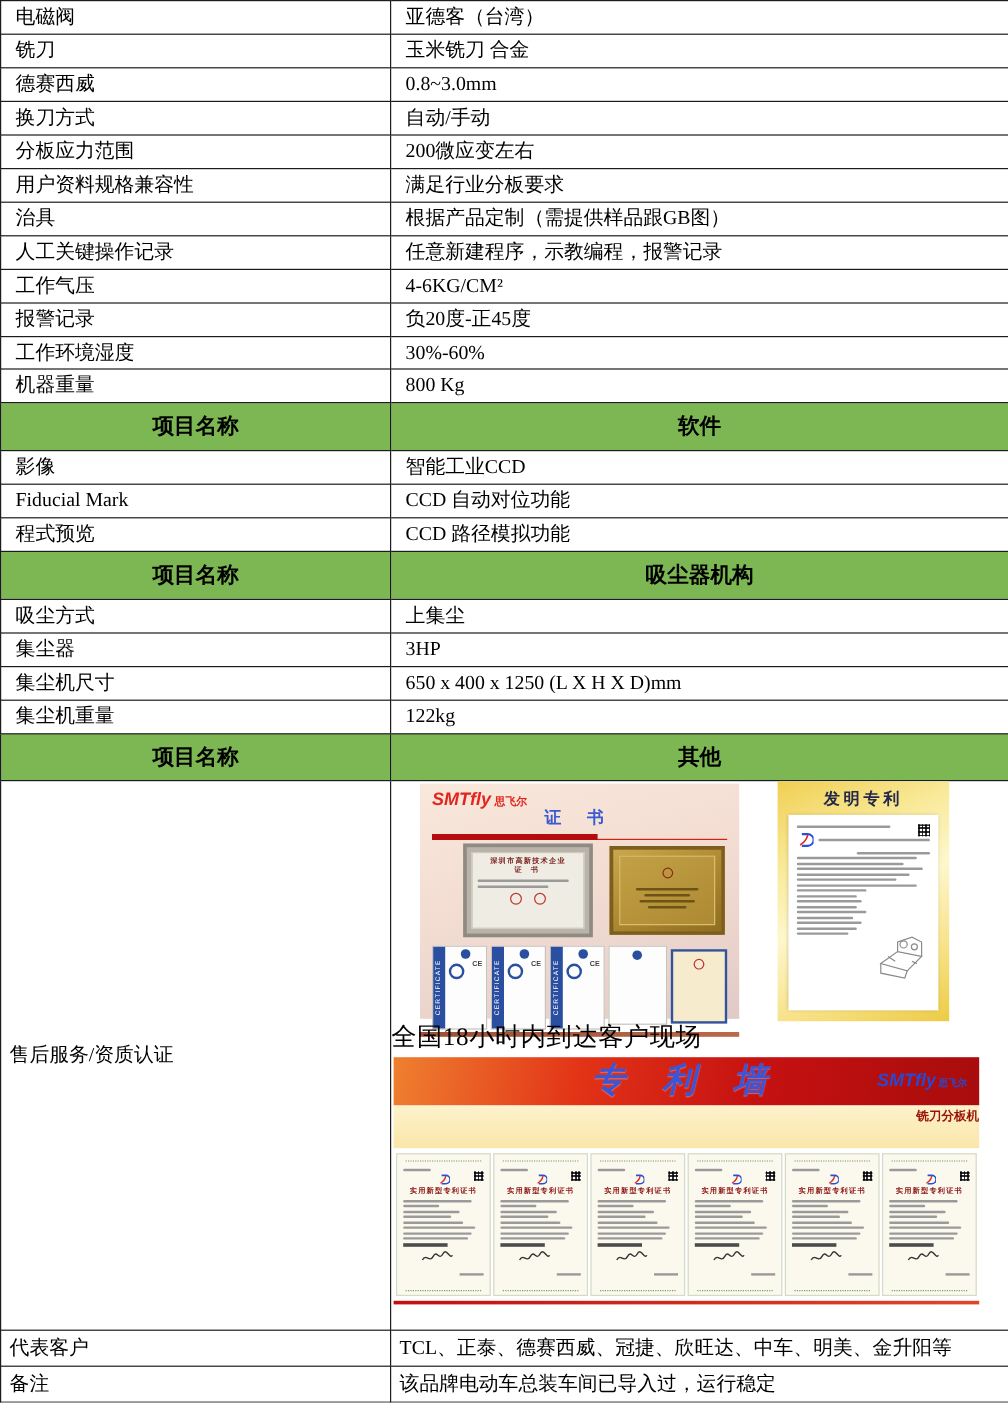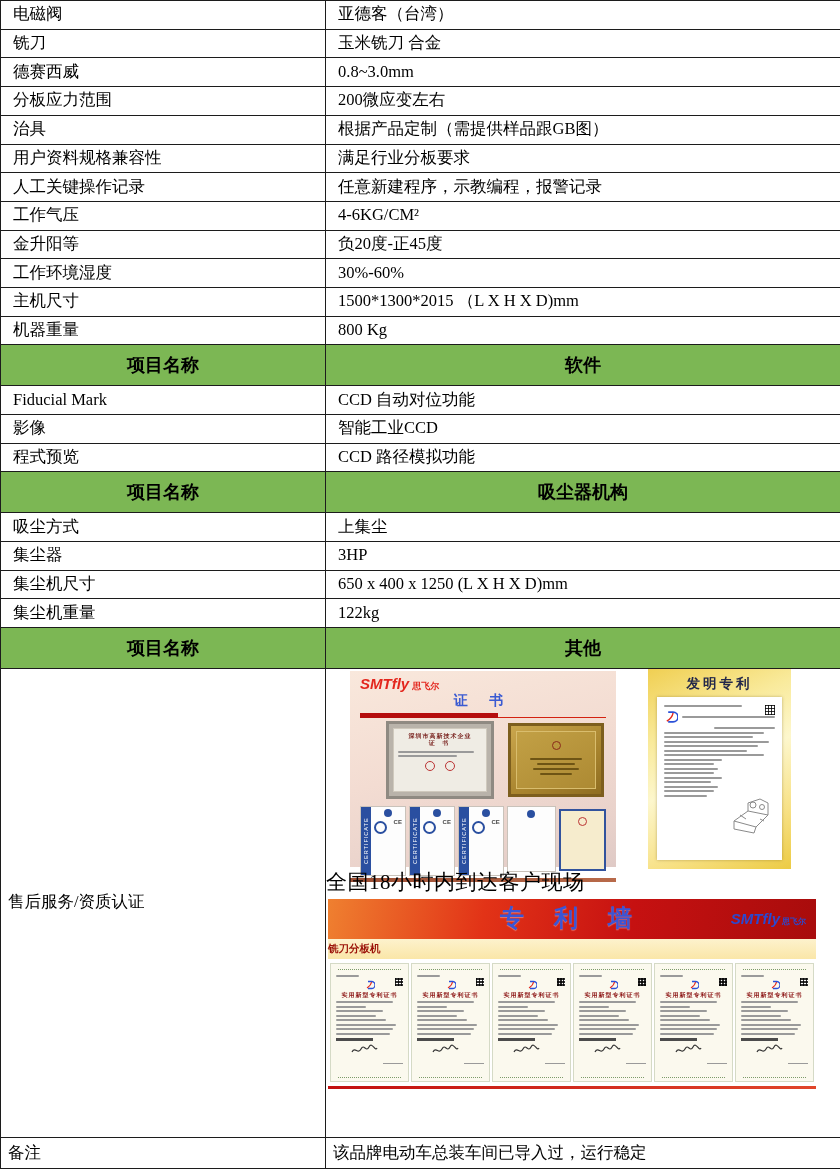--- a/index.html
+++ b/index.html
@@ -79,26 +79,26 @@
                  repeating-linear-gradient(90deg,#333 0 1.5px,rgba(255,255,255,.6) 1.5px 3px);
       background-blend-mode:multiply;}
   .pd-qr{position:absolute;right:7px;top:8px;}
   .pd-draw{position:absolute;right:6px;top:92px;width:50px;height:46px;}
   .pd-lines{width:72px;}
 
   
   .pwall{position:absolute;left:2px;top:230px;width:488px;height:190px;box-sizing:border-box;}
   .pw-banner{height:40px;background:linear-gradient(100deg,#ef8030 0%,#e23317 32%,#c61111 62%,#a80c0c 100%);
              position:relative;display:flex;align-items:center;justify-content:center;}
-  .pw-title{color:#3a55d6;font-weight:bold;font-size:24px;letter-spacing:12px;
-            text-shadow:0 1px 1px rgba(255,255,255,.35);}
+  .pw-title{color:#3a55d6;font-weight:bold;font-size:28px;letter-spacing:12px;
+            text-shadow:0 1px 1px rgba(255,255,255,.35);font-style:italic;}
   .pw-brand{position:absolute;right:10px;top:10px;color:#2b49cf;font-family:"Liberation Sans",sans-serif;}
   .pw-brand .nm{font-weight:bold;font-style:italic;font-size:15px;}
   .pw-brand-cn{font-size:8px;font-weight:bold;margin-left:2px;}
-  .pw-strip{height:20px;background:linear-gradient(180deg,#fdf2cd,#fae6a8);text-align:left;
+  .pw-strip{height:36px;background:linear-gradient(180deg,#fdf2cd,#fae6a8);text-align:right;
             color:#9b1208;font-weight:bold;font-size:10.5px;line-height:20px;}
   .pw-certs{height:127px;background:#fff;display:flex;gap:2px;padding:4px 2px;box-sizing:border-box;}
   .pcert{flex:1;background:#fbf9ee;border:1px solid #d5dac6;box-sizing:border-box;
          padding:5px 5px 2px 5px;position:relative;}
   .pc-deco{height:3px;border-top:1px dotted #7d9b6a;margin:0 2px 2px 2px;}
   .pc-logo-row{display:flex;justify-content:center;align-items:center;gap:3px;margin:1px 0;position:relative;}
   .pc-qr{position:absolute;right:0;top:-2px;width:8px;height:8px;}
   .pc-title{color:#8a1010;font-weight:bold;font-size:6px;text-align:center;margin:2px 0;letter-spacing:1px;}
   .pc-bar{height:3px;background:#4c4c4c;width:55%;margin-top:3px;}
   .pc-sig{margin:1px 0 0 14px;}
@@ -126,67 +126,67 @@
         </tr>
   <tr class="r">
           <td>铣刀</td>
           <td>玉米铣刀 合金</td>
         </tr>
   <tr class="r">
           <td>德赛西威</td>
           <td>0.8~3.0mm</td>
         </tr>
   <tr class="r">
+          <td>换刀方式</td>
+          <td>自动/手动</td>
+        </tr>
+  <tr class="r">
           <td>分板应力范围</td>
           <td>200微应变左右</td>
         </tr>
   <tr class="r">
+          <td>用户资料规格兼容性</td>
+          <td>满足行业分板要求</td>
+        </tr>
+  <tr class="r">
           <td>治具</td>
           <td>根据产品定制（需提供样品跟GB图）</td>
         </tr>
   <tr class="r">
-          <td>用户资料规格兼容性</td>
-          <td>满足行业分板要求</td>
-        </tr>
-  <tr class="r">
           <td>人工关键操作记录</td>
           <td>任意新建程序，示教编程，报警记录</td>
         </tr>
   <tr class="r">
           <td>工作气压</td>
           <td>4-6KG/CM²</td>
         </tr>
   <tr class="r">
-          <td>金升阳等</td>
+          <td>报警记录</td>
           <td>负20度-正45度</td>
         </tr>
   <tr class="r">
           <td>工作环境湿度</td>
           <td>30%-60%</td>
-        </tr>
-  <tr class="r">
-          <td>主机尺寸</td>
-          <td>1500*1300*2015 （L X H X D)mm</td>
         </tr>
   <tr class="r">
           <td>机器重量</td>
           <td>800 Kg</td>
         </tr>
 
   <tr class="hdr">
           <td>项目名称</td>
           <td>软件</td>
         </tr>
   <tr class="r">
+          <td>影像</td>
+          <td>智能工业CCD</td>
+        </tr>
+  <tr class="r">
           <td>Fiducial Mark</td>
           <td>CCD 自动对位功能</td>
-        </tr>
-  <tr class="r">
-          <td>影像</td>
-          <td>智能工业CCD</td>
         </tr>
   <tr class="r">
           <td>程式预览</td>
           <td>CCD 路径模拟功能</td>
         </tr>
 
   <tr class="hdr">
           <td>项目名称</td>
           <td>吸尘器机构</td>
         </tr>
@@ -531,18 +531,22 @@
             </div>
                 </div>
           <div class="pw-redline"></div>
         </div>
 
       </div>
     </td>
   </tr>
 
   <tr class="b">
+          <td>代表客户</td>
+          <td>TCL、正泰、德赛西威、冠捷、欣旺达、中车、明美、金升阳等</td>
+        </tr>
+  <tr class="b">
           <td>备注</td>
           <td>该品牌电动车总装车间已导入过，运行稳定</td>
         </tr>
 </tbody>
 </table>
 </div>
 
 </body></html>

